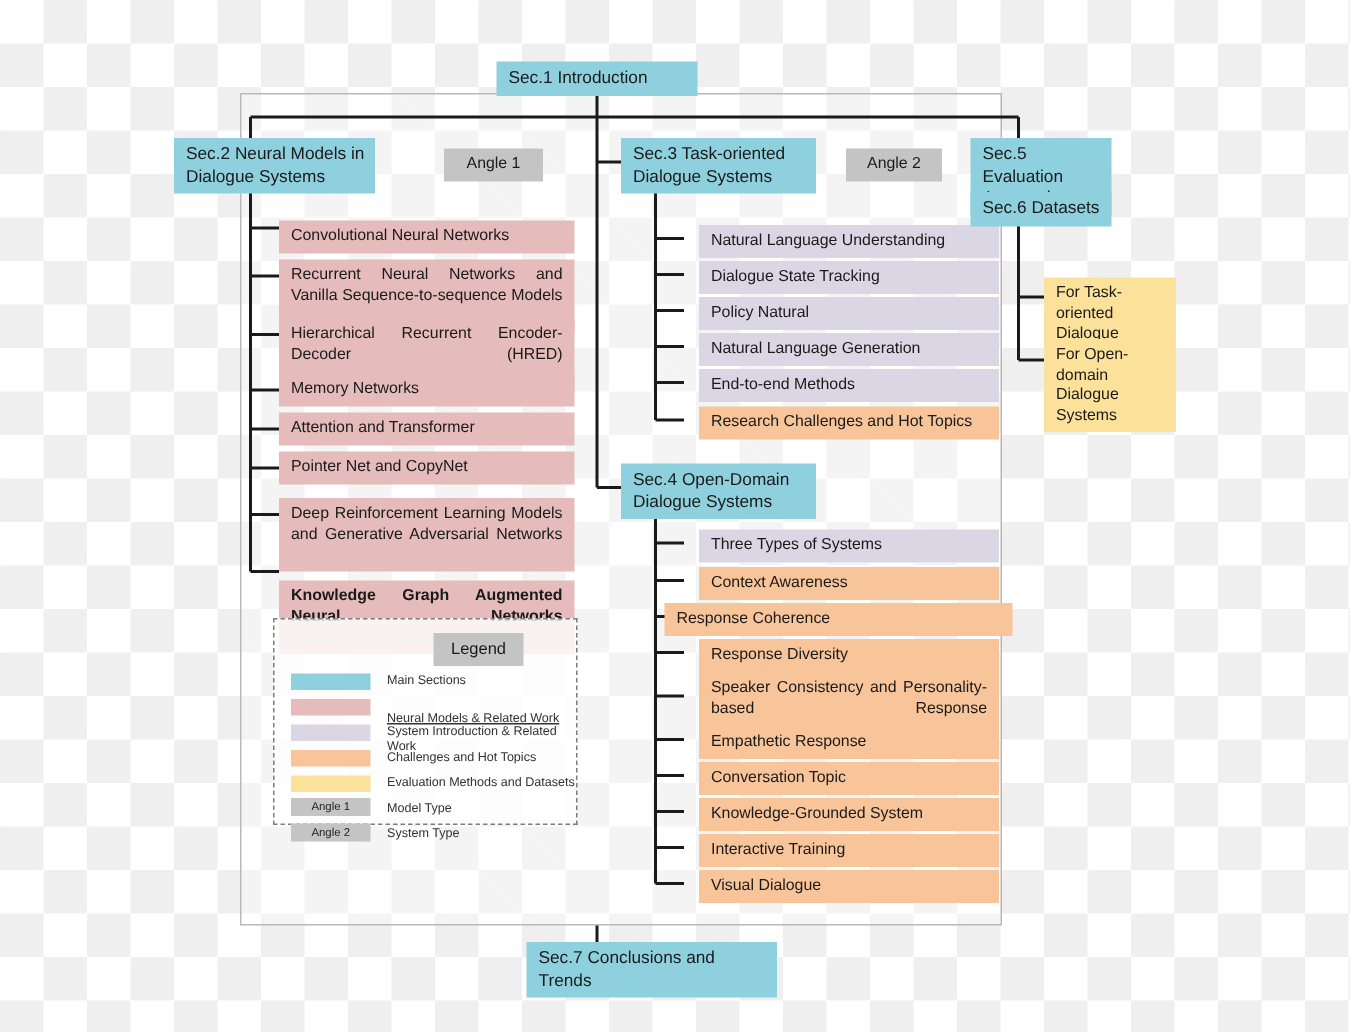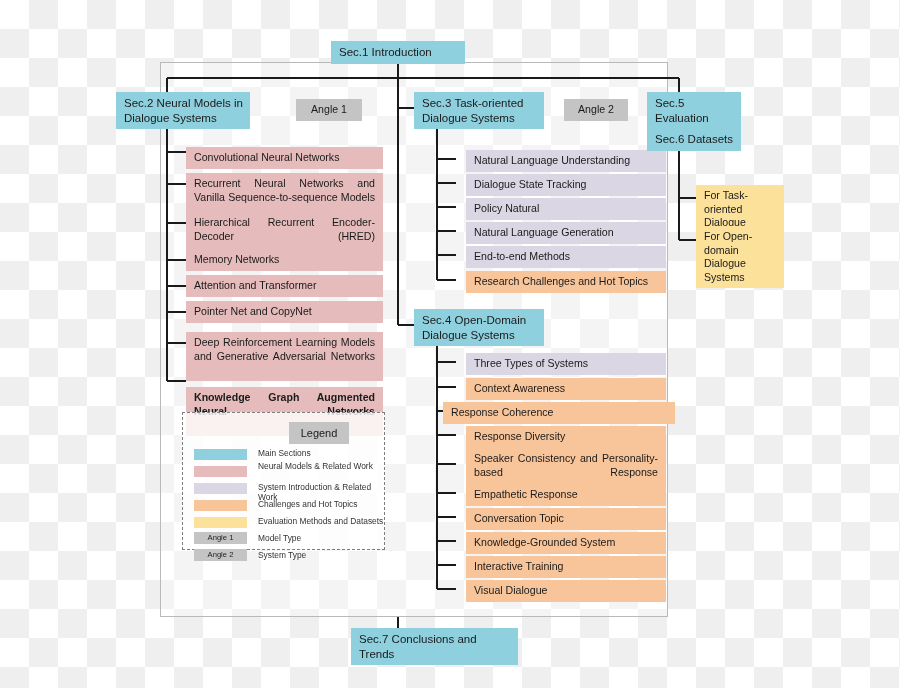--- a/index.html
+++ b/index.html
@@ -137,21 +137,21 @@
 
   <div class="box sec" style="left:315px;top:628px;width:167px;margin-left:36px;">Sec.7  Conclusions and Trends</div>
 
   <div id="legend">
     <div class="box gray" style="left:106px;top:9px;width:60px;font-size:11px;">Legend</div>
 
     <div class="lg-sw" style="left:11px;top:36px;background:#8ed0de;"></div>
     <div class="lg-tx" style="top:35px;">Main Sections</div>
 
     <div class="lg-sw" style="left:11px;top:53px;background:#e5bcbb;"></div>
-    <div class="lg-tx" style="top:48px;">Neural Models &amp; Related Work</div>
+    <div class="lg-tx" style="top:60px;text-decoration:underline;">Neural Models &amp; Related Work</div>
 
     <div class="lg-sw" style="left:11px;top:70px;background:#dbd6e3;"></div>
     <div class="lg-tx" style="top:69px;">System Introduction &amp; Related Work</div>
 
     <div class="lg-sw" style="left:11px;top:87px;background:#f8c59b;"></div>
     <div class="lg-tx" style="top:86px;">Challenges and Hot Topics</div>
 
     <div class="lg-sw" style="left:11px;top:104px;background:#fce19a;"></div>
     <div class="lg-tx" style="top:103px;">Evaluation Methods and Datasets</div>
 

